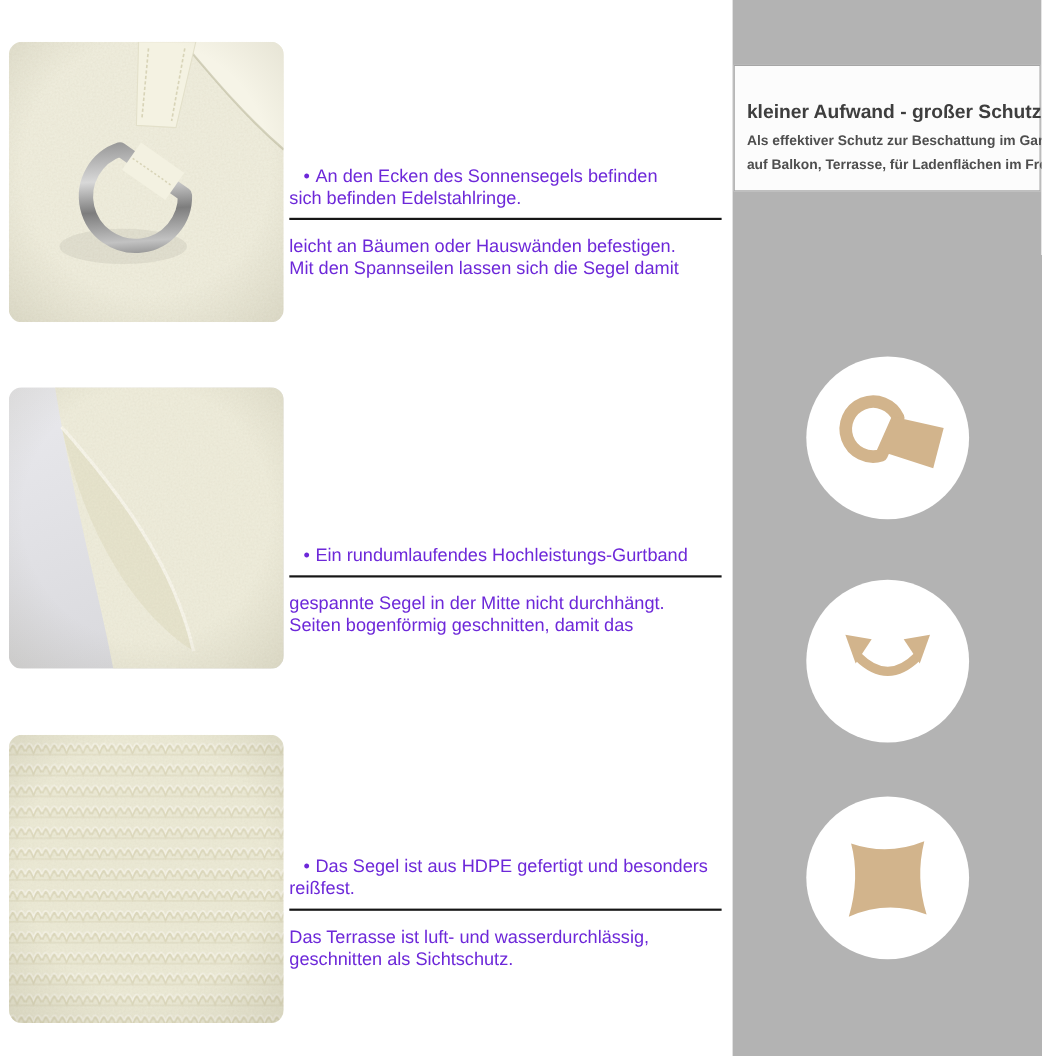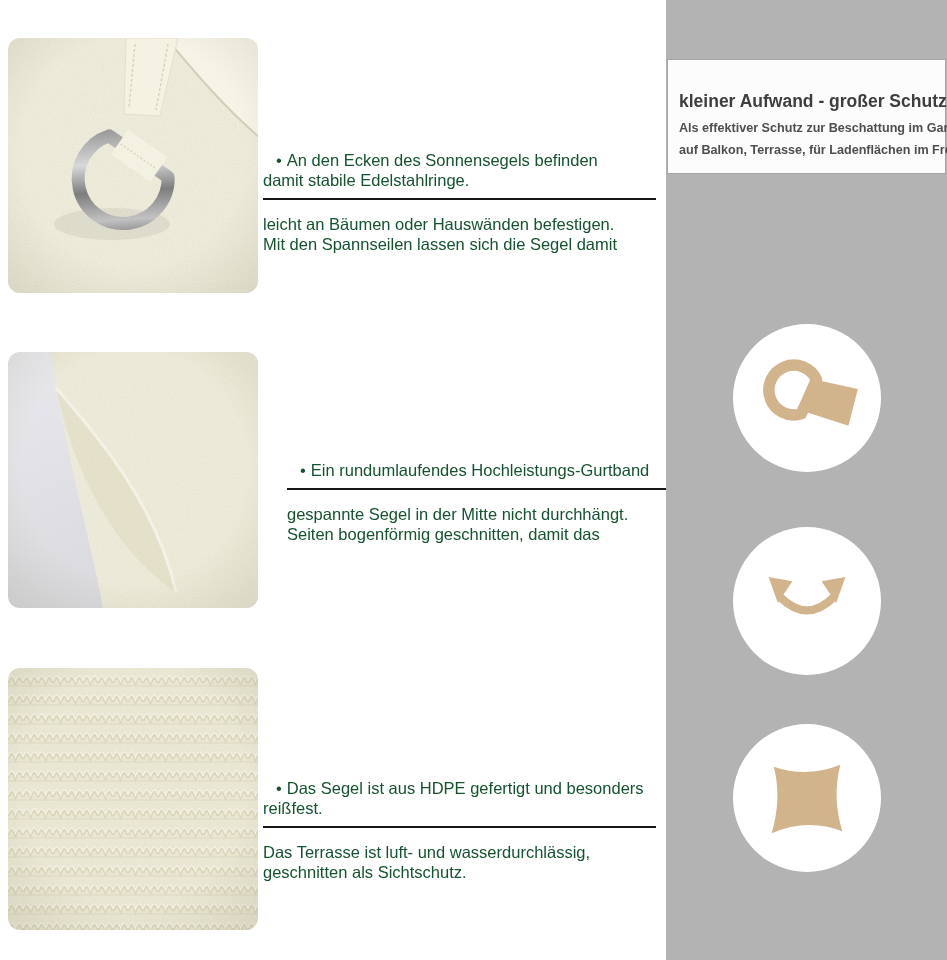--- a/index.html
+++ b/index.html
@@ -9,23 +9,23 @@
   }
 
   
   .photo { position:absolute; left:8px; width:250px; border-radius:12px; overflow:hidden; }
   .photo svg { display:block; }
   .p1 { top:38px;  height:255px; }
   .p2 { top:352px; height:256px; }
   .p3 { top:668px; height:262px; }
 
   
-  .text-block { position:absolute; left:263px; width:404px; color:#14532d;
+  .text-block { position:absolute; left:263px; width:404px; color:#6d28d9;
                 font-size:16.5px; line-height:20px; }
-  .tb1 { top:150px; } .tb2 { top:460px;margin-left:24px; } .tb3 { top:778px; }
+  .tb1 { top:150px; } .tb2 { top:495px; } .tb3 { top:778px; }
   .feature, .detail { margin:0; }
   .tline { display:block; white-space:nowrap; }
   .tline.first { padding-left:13px; }
   .bullet { margin-right:5px; }
   .rule { width:393px; height:0; border:0; border-top:2px solid #161616; margin:8px 0 14px 0; }
 
   
   .panel { position:absolute; left:666px; top:0; width:281px; height:960px; background:#b3b3b3; }
   .promo-card { position:absolute; left:1px; top:59px; width:279px; height:115px;
                 background:#fcfcfc; border:1px solid #a6a6a6; box-sizing:border-box; }
@@ -94,21 +94,21 @@
         <rect x="86" y="96" width="48" height="30" fill="#f3f1e1"></rect>
         <line x1="88" y1="112" x2="132" y2="112" stroke="#d8d4b8" stroke-width="1.4" stroke-dasharray="2 2"></line>
       </g>
       <rect width="250" height="255" fill="url(#vig)"></rect>
     </svg>
   </div>
 
   <div class="text-block tb1">
     <p class="feature">
       <span class="tline first"><span class="bullet">•</span><span>An den Ecken des Sonnensegels befinden</span></span>
-      <span class="tline">damit stabile Edelstahlringe.</span>
+      <span class="tline">sich befinden Edelstahlringe.</span>
     </p>
     <div class="rule"></div>
     <p class="detail">
       <span class="tline">leicht an Bäumen oder Hauswänden befestigen.</span>
       <span class="tline">Mit den Spannseilen lassen sich die Segel damit</span>
     </p>
   </div>
 
   <div class="photo p2">
     <svg viewBox="0 0 250 256" width="250" height="256">

